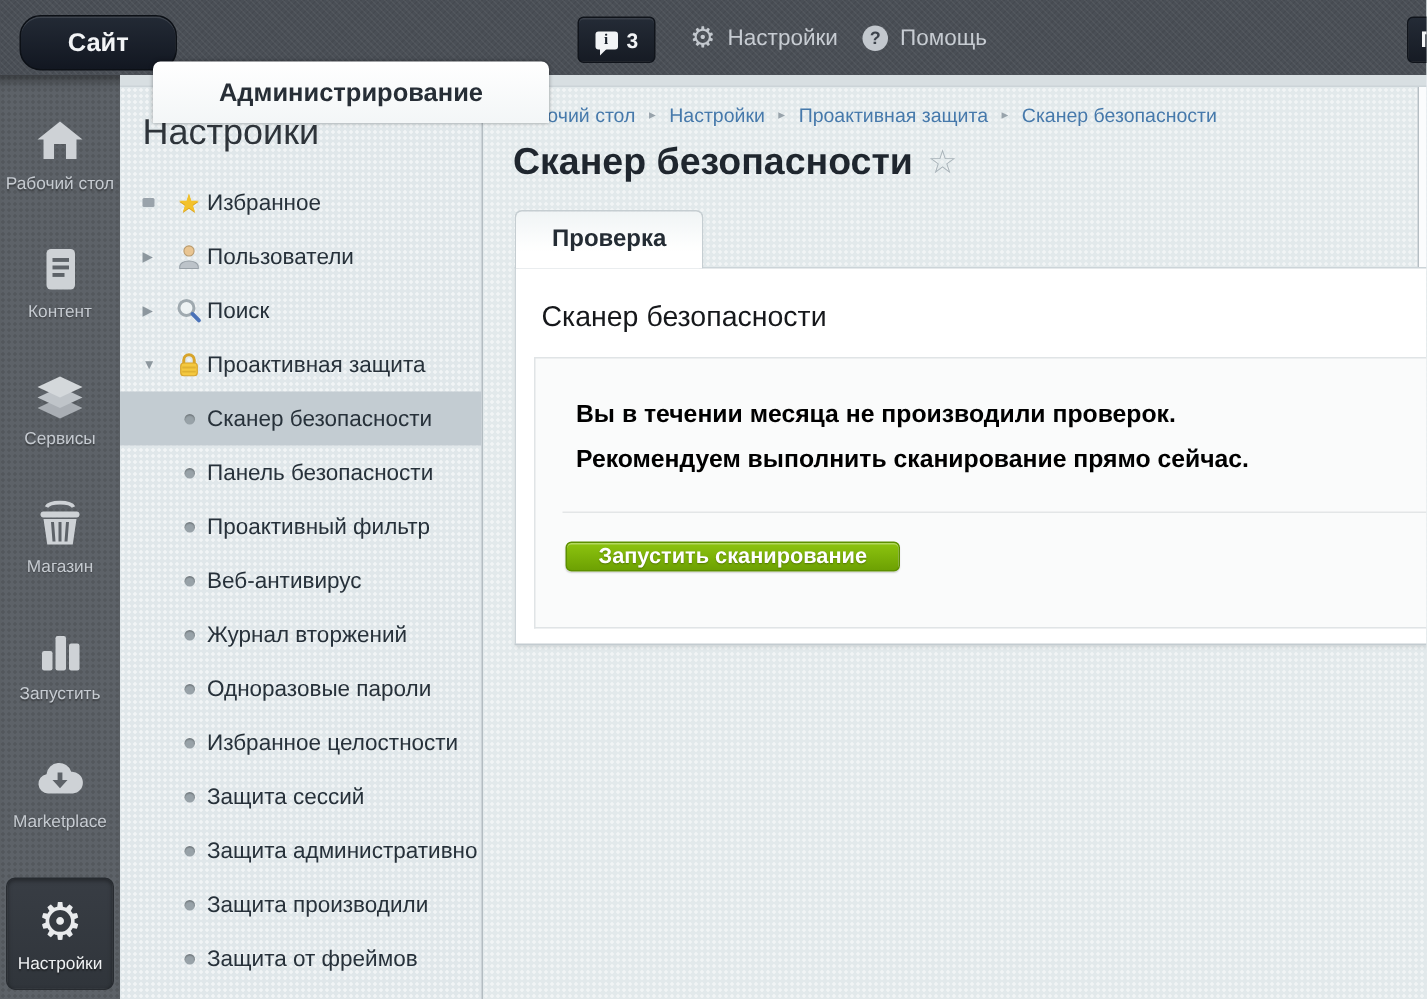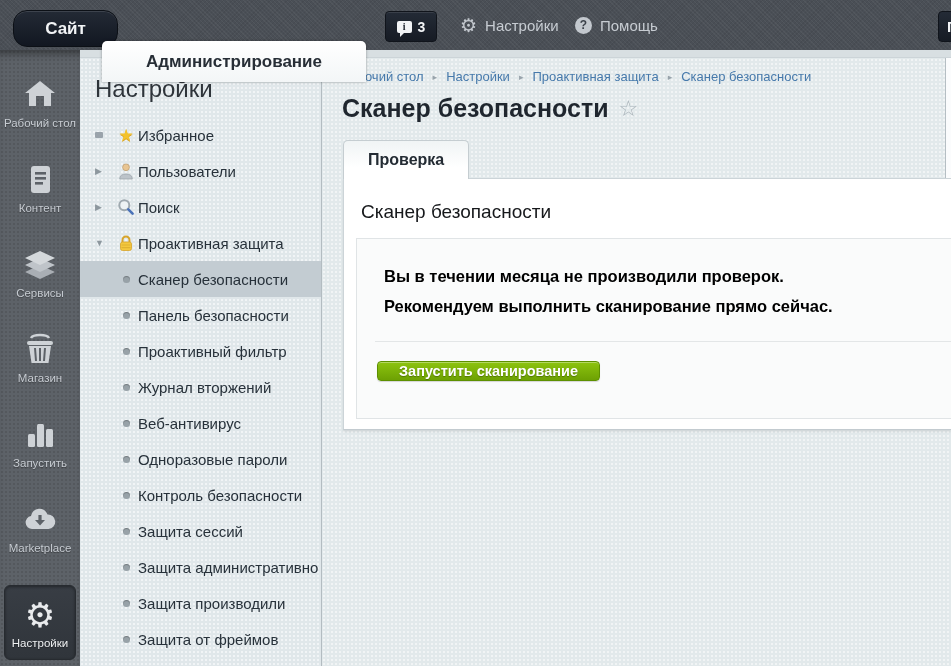--- a/index.html
+++ b/index.html
@@ -349,42 +349,42 @@
     <span class="islot">
         <span class="dot-bullet"></span>
       </span>
     <span class="mlabel">Проактивный фильтр</span>
   </div>
   <div class="mi">
     <span class="marker"></span>
     <span class="islot">
         <span class="dot-bullet"></span>
       </span>
+    <span class="mlabel">Веб-антивирус</span>
+  </div>
+  <div class="mi">
+    <span class="marker"></span>
+    <span class="islot">
+        <span class="dot-bullet"></span>
+      </span>
     <span class="mlabel">Журнал вторжений</span>
   </div>
   <div class="mi">
     <span class="marker"></span>
     <span class="islot">
         <span class="dot-bullet"></span>
       </span>
-    <span class="mlabel">Веб-антивирус</span>
-  </div>
-  <div class="mi">
-    <span class="marker"></span>
-    <span class="islot">
-        <span class="dot-bullet"></span>
-      </span>
     <span class="mlabel">Одноразовые пароли</span>
   </div>
   <div class="mi">
     <span class="marker"></span>
     <span class="islot">
         <span class="dot-bullet"></span>
       </span>
-    <span class="mlabel">Контроль безопасности</span>
+    <span class="mlabel">Избранное целостности</span>
   </div>
   <div class="mi">
     <span class="marker"></span>
     <span class="islot">
         <span class="dot-bullet"></span>
       </span>
     <span class="mlabel">Защита сессий</span>
   </div>
   <div class="mi">
     <span class="marker"></span>

